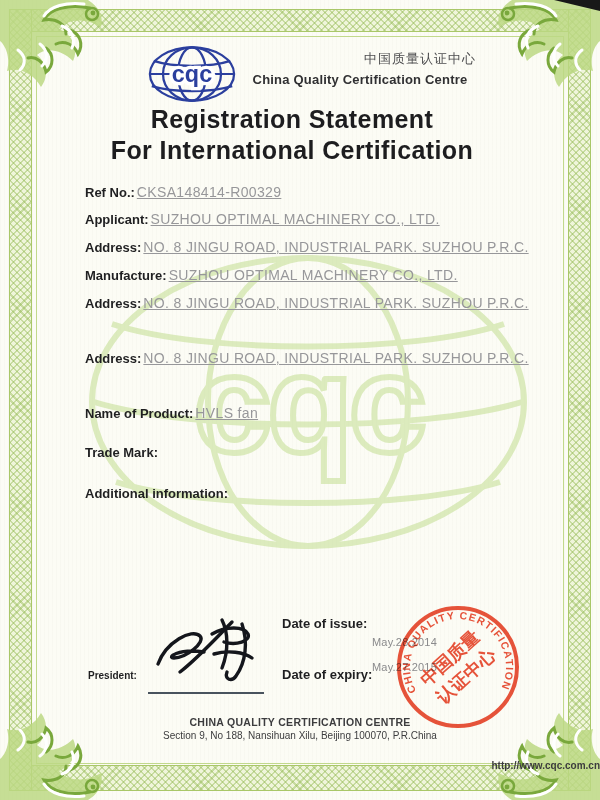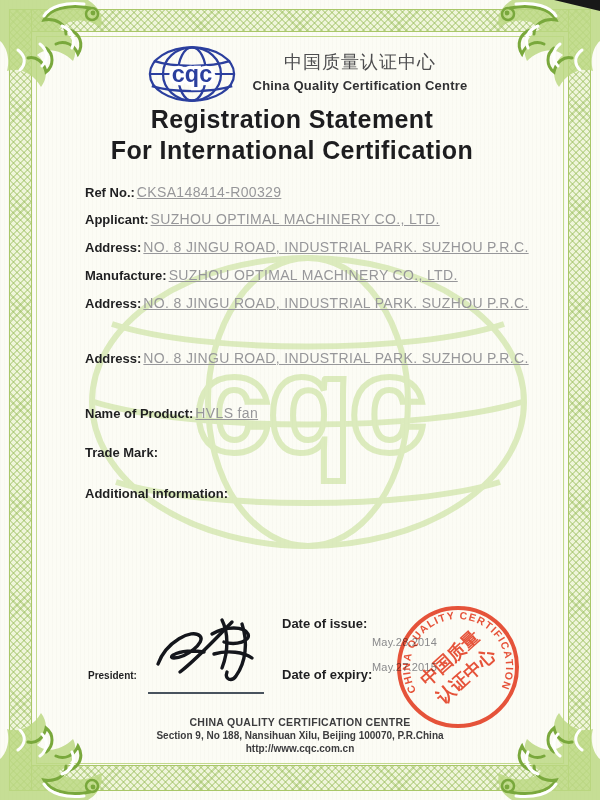--- a/index.html
+++ b/index.html
@@ -31,37 +31,37 @@
   .scan-wedge{
     position:absolute; top:0; right:0; width:46px; height:11px; z-index:3;
     background:#181818; clip-path:polygon(0 0,100% 0,100% 100%);
   }
   
   .watermark{position:absolute; left:82px; top:252px; z-index:1; opacity:.6; pointer-events:none;}
   
   .content{position:absolute; inset:0; z-index:4;}
   .logo{position:absolute; left:147px; top:45px;}
   .org{position:absolute; left:244px; top:50px; width:232px; text-align:center;}
-  .org-cn{font-size:18px; color:#4d4d4f; letter-spacing:1px;}
+  .org-cn{font-size:13px; color:#4d4d4f; letter-spacing:1px;text-align:right;}
   .org-en{font-size:13px; font-weight:bold; color:#303032; margin-top:4px; letter-spacing:.2px;}
   .title{position:absolute; left:0; right:16px; top:104px; text-align:center;
          font-size:25px; font-weight:bold; color:#1d1d1f; line-height:31px; letter-spacing:.4px;}
   .frow{position:absolute; left:85px; white-space:nowrap;}
   .frow .lab{font-size:13px; font-weight:bold; color:#1f1f21;margin-top:8px;}
   .frow .val{font-size:14px; color:#97979a; margin-left:2px; letter-spacing:.35px;text-decoration:underline;}
   .president{position:absolute; left:88px; top:650px; font-size:10px; font-weight:bold; color:#1f1f21;margin-top:20px;}
   .signature{position:absolute; left:152px; top:606px;}
   .sig-line{position:absolute; left:148px; top:692px; width:116px; border-bottom:2px solid #49535e;}
   .date-label{position:absolute; left:282px; font-size:13px; font-weight:bold; color:#1f1f21;}
   .date-value{position:absolute; left:372px; font-size:11px; color:#8a8a8c; letter-spacing:.2px;}
   .stamp{position:absolute; left:392px; top:601px; z-index:5; mix-blend-mode:multiply; opacity:.92;}
   .footer{position:absolute; left:0; right:0; top:716px; text-align:center; color:#3c3c3e;}
   .footer .f1{font-size:10.5px; font-weight:bold; letter-spacing:.3px;}
-  .footer .f2{font-size:10px; font-weight:bold; margin-top:2px;}
-  .footer .f3{font-size:10px; font-weight:bold; margin-top:2px;}
+  .footer .f2{font-size:10px; font-weight:normal; margin-top:2px;}
+  .footer .f3{font-size:10px; font-weight:bold; margin-top:19px;text-align:right;}
 </style>
 </head>
 <body>
 
 <div class="page">
 
   <div class="band top"></div>
   <div class="band bottom"></div>
   <div class="band left"></div>
   <div class="band right"></div>

